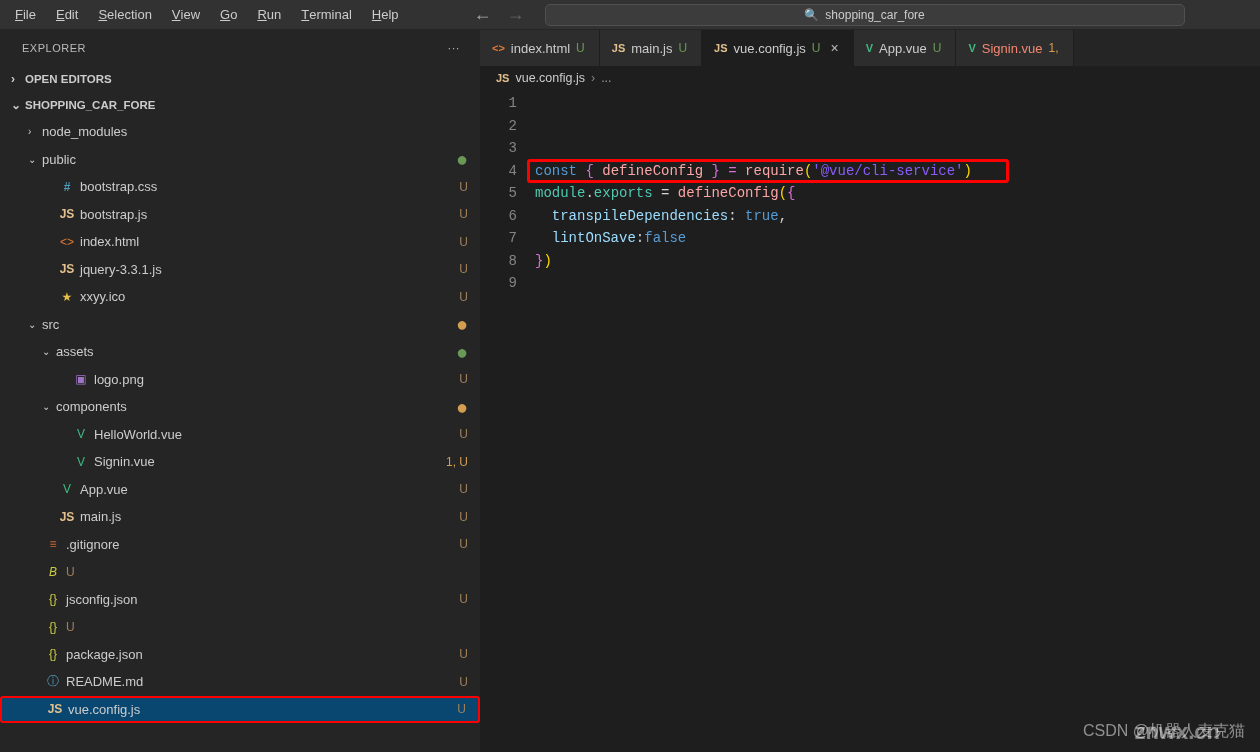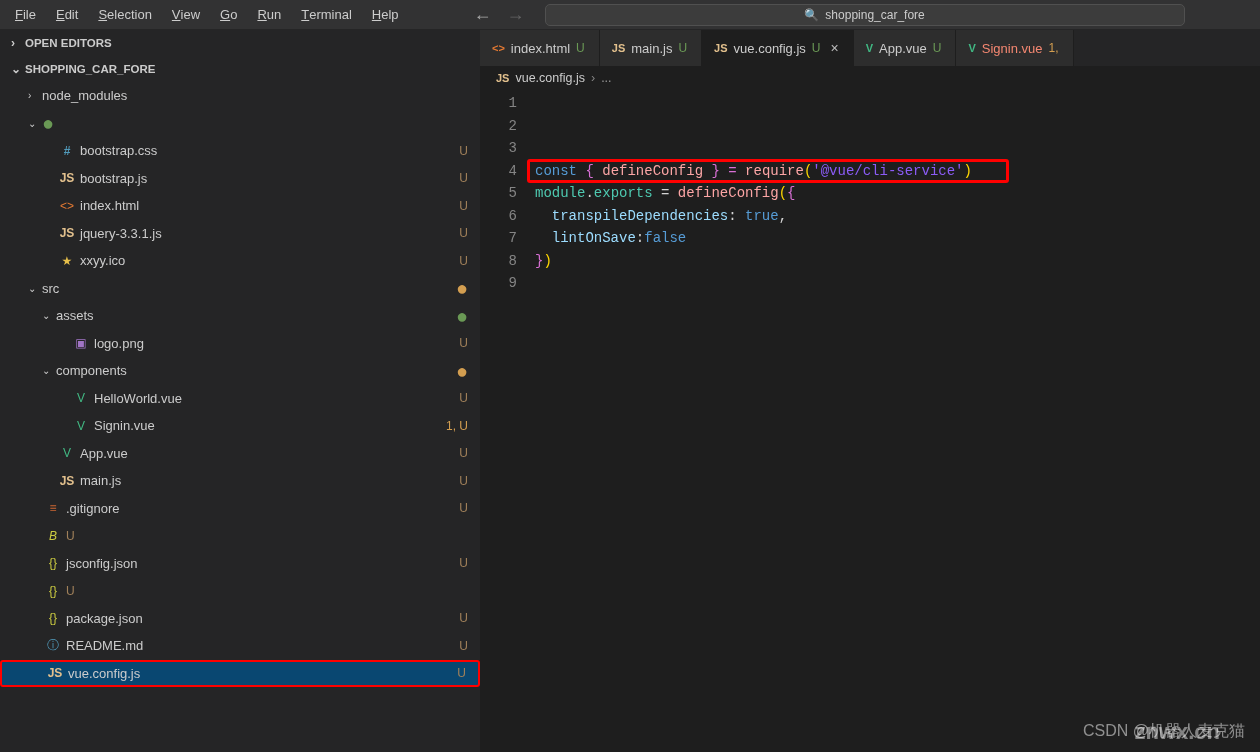--- a/index.html
+++ b/index.html
@@ -223,35 +223,40 @@
     <span style="opacity:.4">→</span>
   </div>
   <div class="searchbar">
     <span>🔍</span>
     <span>shopping_car_fore</span>
   </div>
 </div>
 
 <div class="main">
   <div class="sidebar">
+    <div class="sidebar-header">
+      <span>EXPLORER</span>
+      <span>···</span>
+    </div>
     <div class="side-section-title">
       <span class="chev">›</span>
         <span>OPEN EDITORS</span>
     </div>
     <div class="side-section-title">
       <span class="chev">⌄</span>
         <span>SHOPPING_CAR_FORE</span>
     </div>
     <div class="file-tree" id="filetree">
         <div class="file-row" style="padding-left: 28px;">
           <span class="chev">›</span>
           <span class="fname">node_modules</span>
         </div>
         <div class="file-row" style="padding-left: 28px;">
           <span class="chev">⌄</span>
+          <span class="fname">public</span>
           <span class="dot-u">●</span>
         </div>
         <div class="file-row" style="padding-left: 42px;">
           <span class="chev"></span>
           <span class="icn ic-hash">#</span>
           <span class="fname">bootstrap.css</span>
           <span class="status ">U</span>
         </div>
         <div class="file-row" style="padding-left: 42px;">
           <span class="chev"></span>

